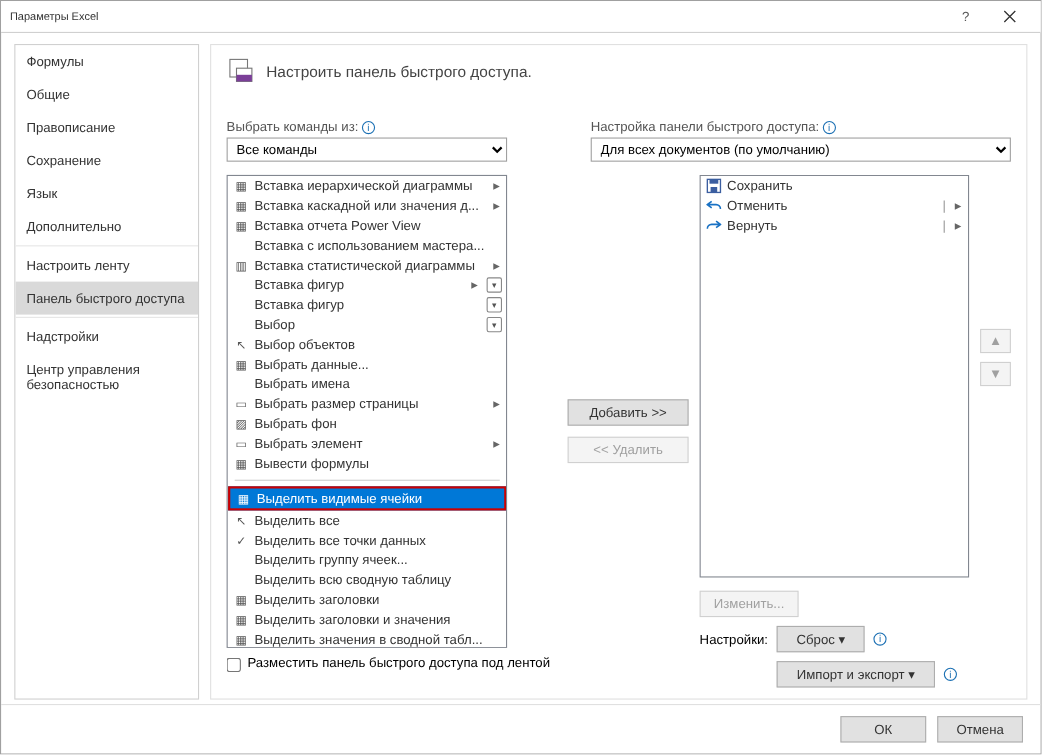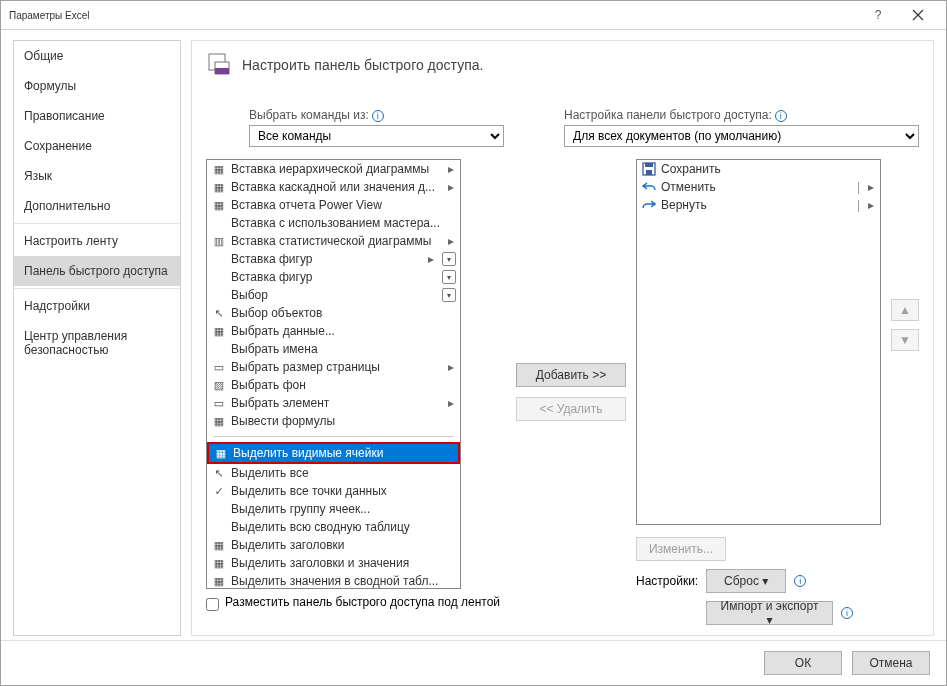--- a/index.html
+++ b/index.html
@@ -10,21 +10,21 @@
 .titlebar-btn { width: 40px; height: 28px; display: flex; align-items: center; justify-content: center; color: #555; cursor: pointer; }
 .body { flex: 1; display: flex; padding: 10px 12px 0 12px; gap: 10px; }
 .sidebar { width: 210px; border: 1px solid #d0d0d0; background: #fff; overflow-y: auto; }
 .sidebar-item { padding: 8px 10px; color: #333; cursor: pointer; border-bottom: 0; }
 .sidebar-item.selected { background: #d9d9d9; }
 .sidebar-sep { height: 1px; background: #e5e5e5; margin: 2px 0; }
 .main { flex: 1; border: 1px solid #e0e0e0; padding: 10px 14px; display: flex; flex-direction: column; }
 .main-header { display: flex; align-items: center; gap: 8px; margin-bottom: 29px; }
 .main-header-icon { width: 28px; height: 28px; display:flex; align-items:center; justify-content:center; }
 .main-header-title { font-size: 14px; color: #444; }
-.controls-row { display: flex; gap: 60px; margin-bottom: 4px; margin-left: 43px; }
+.controls-row { display: flex; gap: 76px; margin-bottom: 4px; }
 .controls-col { display: flex; flex-direction: column; gap: 3px; }
 .controls-col.left { width: 255px; }
 .controls-col.right { flex: 1; }
 .label { color: #555; font-size: 12px; }
 .label .info { color: #1a6fb3; border: 1px solid #1a6fb3; border-radius: 50%; width: 12px; height: 12px; display: inline-flex; align-items:center; justify-content:center; font-size: 9px; margin-left: 3px; }
 select { width: 100%; height: 22px; border: 1px solid #a0a0a0; background: #fff; padding: 0 4px; font-size: 12px; }
 .lists-row { display: flex; gap: 10px; margin-top: 8px; flex: 1; min-height: 0; }
 .listbox { border: 1px solid #828790; background: #fff; overflow-y: scroll; overflow-x: hidden; }
 .listbox.left { width: 255px; height: 430px; }
 .listbox.right { width: 245px; height: 366px; }
@@ -59,22 +59,22 @@
     <div class="titlebar-btn">?</div>
     <div class="titlebar-btn">
       <svg width="12" height="12" viewBox="0 0 12 12">
           <path d="M1 1 L11 11 M11 1 L1 11" stroke="#333" stroke-width="1.2"></path>
         </svg>
     </div>
   </div>
 
   <div class="body">
     <div class="sidebar" id="sidebar">
+        <div class="sidebar-item">Формулы</div>
         <div class="sidebar-item">Общие</div>
-        <div class="sidebar-item">Формулы</div>
         <div class="sidebar-item">Правописание</div>
         <div class="sidebar-item">Сохранение</div>
         <div class="sidebar-item">Язык</div>
         <div class="sidebar-item">Дополнительно</div>
         <div class="sidebar-sep"></div>
         <div class="sidebar-item">Настроить ленту</div>
         <div class="sidebar-item selected">Панель быстрого доступа</div>
         <div class="sidebar-sep"></div>
         <div class="sidebar-item">Надстройки</div>
         <div class="sidebar-item">Центр управления безопасностью</div>
@@ -257,21 +257,21 @@
             </div>
           <div class="under-right">
             <button class="btn disabled" disabled="" style="width:90px">Изменить...</button>
             <div class="under-right-row">
               <span>Настройки:</span>
               <button class="btn" style="width:80px">Сброс ▾</button>
               <span class="info" style="color:#1a6fb3;border:1px solid #1a6fb3;border-radius:50%;width:12px;height:12px;display:inline-flex;align-items:center;justify-content:center;font-size:9px">i</span>
             </div>
             <div class="under-right-row">
               <span style="width:62px"></span>
-              <button class="btn" style="width:127px">Импорт и экспорт ▾</button>
+              <button class="btn" style="width:144px">Импорт и экспорт ▾</button>
               <span class="info" style="color:#1a6fb3;border:1px solid #1a6fb3;border-radius:50%;width:12px;height:12px;display:inline-flex;align-items:center;justify-content:center;font-size:9px">i</span>
             </div>
           </div>
         </div>
 
         <div class="updown">
           <button class="btn small disabled" disabled="">▲</button>
           <button class="btn small disabled" disabled="">▼</button>
         </div>
       </div>

